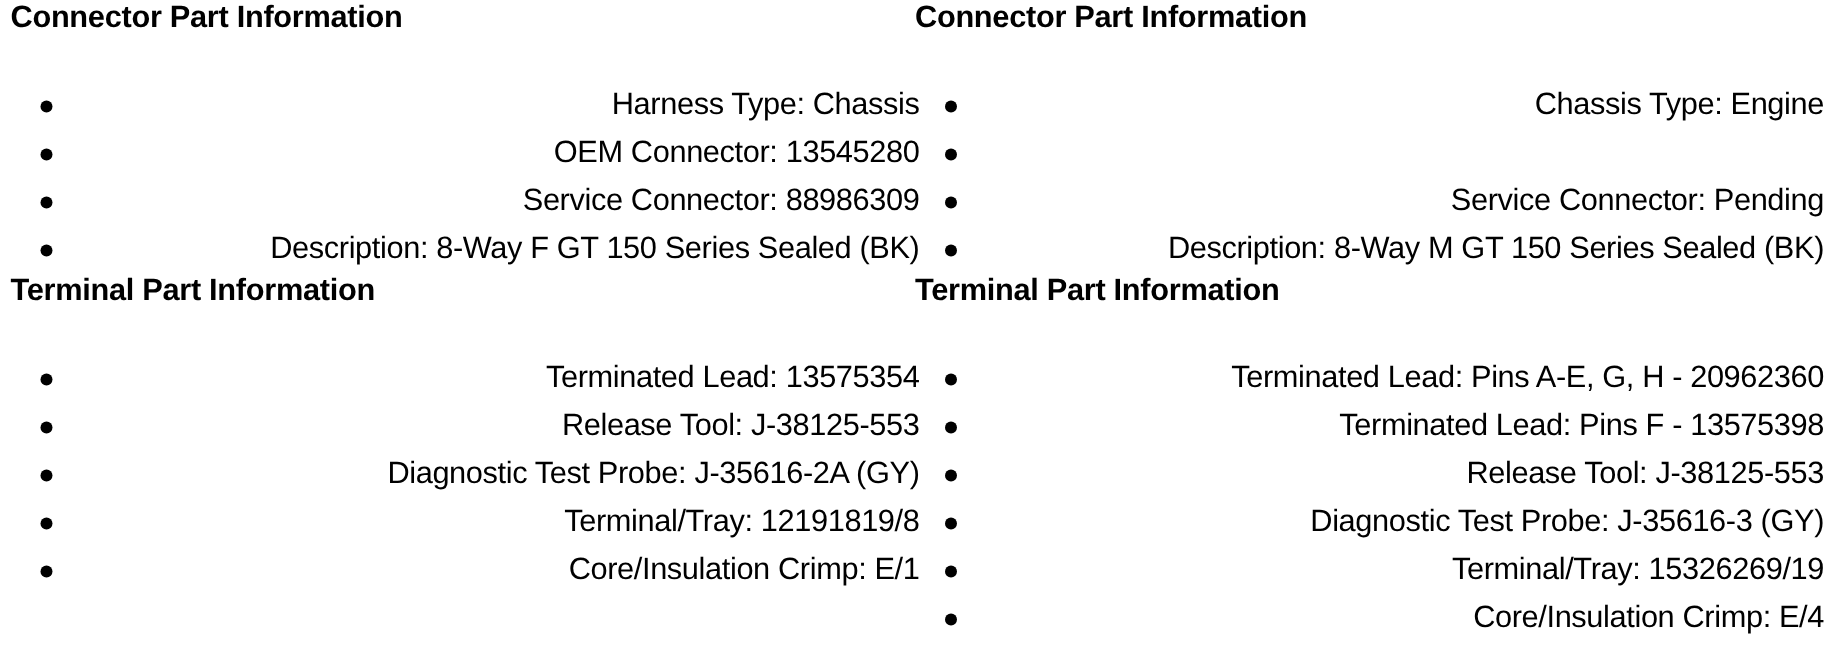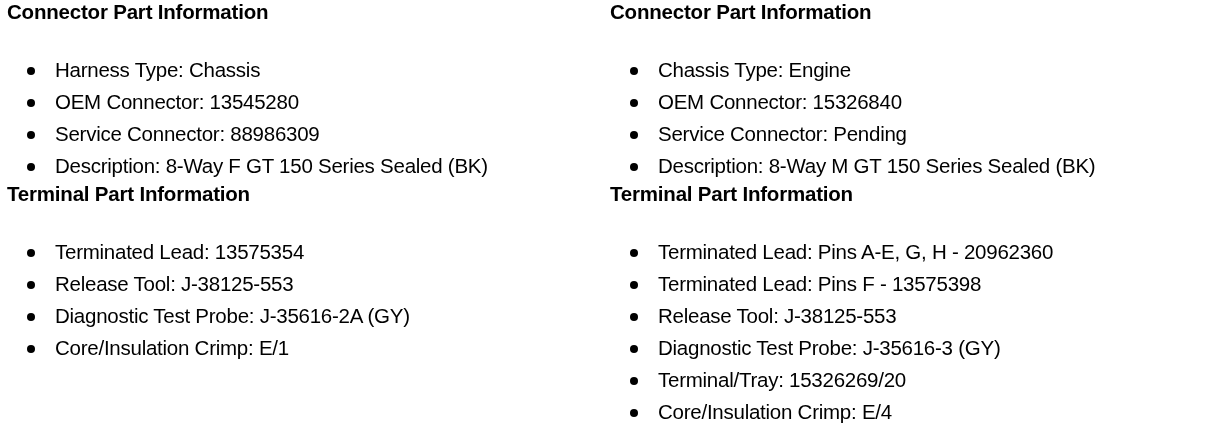--- a/index.html
+++ b/index.html
@@ -52,20 +52,21 @@
   }
   .bullet-item {
     position: relative;
     height: 32px;
     line-height: 32px;
     padding-left: 48px;
     font-size: 20.5px;
     font-weight: normal;
     letter-spacing: -0.25px;
     white-space: nowrap;
+    text-align: right;
   }
   .bullet-dot {
     position: absolute;
     left: 20px;
     top: 13px;
     width: 8px;
     height: 8px;
     border-radius: 50%;
     background: #000000;
   }
@@ -112,39 +113,42 @@
         <li class="bullet-item">
           <span class="bullet-dot"></span>
           <span class="bullet-text">Release Tool: J-38125-553</span>
         </li>
         <li class="bullet-item">
           <span class="bullet-dot"></span>
           <span class="bullet-text">Diagnostic Test Probe: J-35616-2A (GY)</span>
         </li>
         <li class="bullet-item">
           <span class="bullet-dot"></span>
+          <span class="bullet-text">Terminal/Tray: 12191819/8</span>
+        </li>
+        <li class="bullet-item">
+          <span class="bullet-dot"></span>
           <span class="bullet-text">Core/Insulation Crimp: E/1</span>
         </li>
       </ul>
     </div>
 
   </div>
 
   <div class="column right">
 
     <div class="section section-connector">
       <div class="section-heading">Connector Part Information</div>
       <ul class="bullet-list">
         <li class="bullet-item">
           <span class="bullet-dot"></span>
           <span class="bullet-text">Chassis Type: Engine</span>
         </li>
         <li class="bullet-item">
           <span class="bullet-dot"></span>
-          <span class="bullet-text">OEM Connector: 15326840</span>
         </li>
         <li class="bullet-item">
           <span class="bullet-dot"></span>
           <span class="bullet-text">Service Connector: Pending</span>
         </li>
         <li class="bullet-item">
           <span class="bullet-dot"></span>
           <span class="bullet-text">Description: 8-Way M GT 150 Series Sealed (BK)</span>
         </li>
       </ul>
@@ -164,21 +168,21 @@
         <li class="bullet-item">
           <span class="bullet-dot"></span>
           <span class="bullet-text">Release Tool: J-38125-553</span>
         </li>
         <li class="bullet-item">
           <span class="bullet-dot"></span>
           <span class="bullet-text">Diagnostic Test Probe: J-35616-3 (GY)</span>
         </li>
         <li class="bullet-item">
           <span class="bullet-dot"></span>
-          <span class="bullet-text">Terminal/Tray: 15326269/20</span>
+          <span class="bullet-text">Terminal/Tray: 15326269/19</span>
         </li>
         <li class="bullet-item">
           <span class="bullet-dot"></span>
           <span class="bullet-text">Core/Insulation Crimp: E/4</span>
         </li>
       </ul>
     </div>
 
   </div>
 

